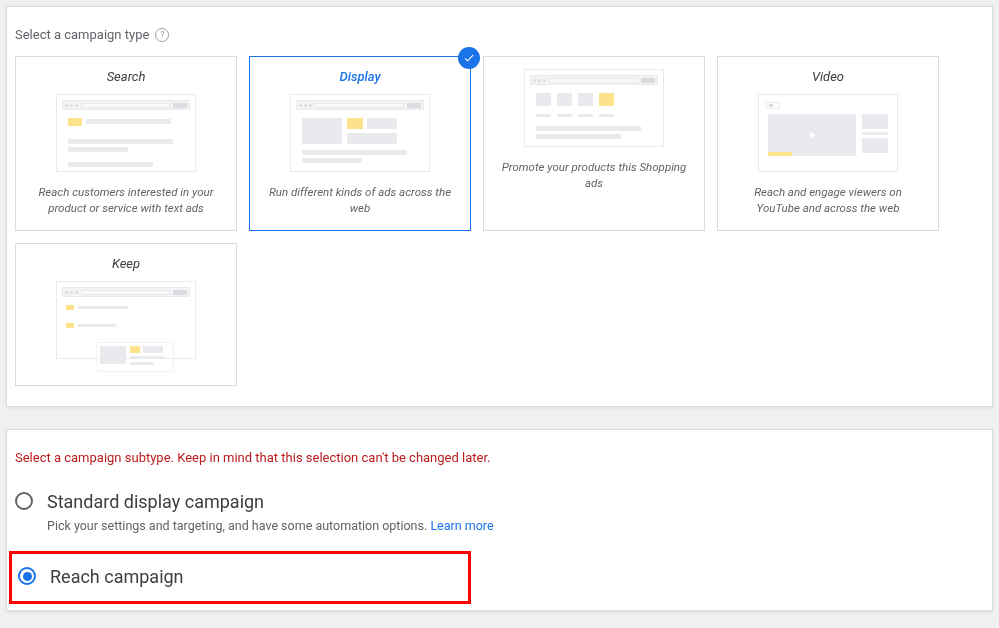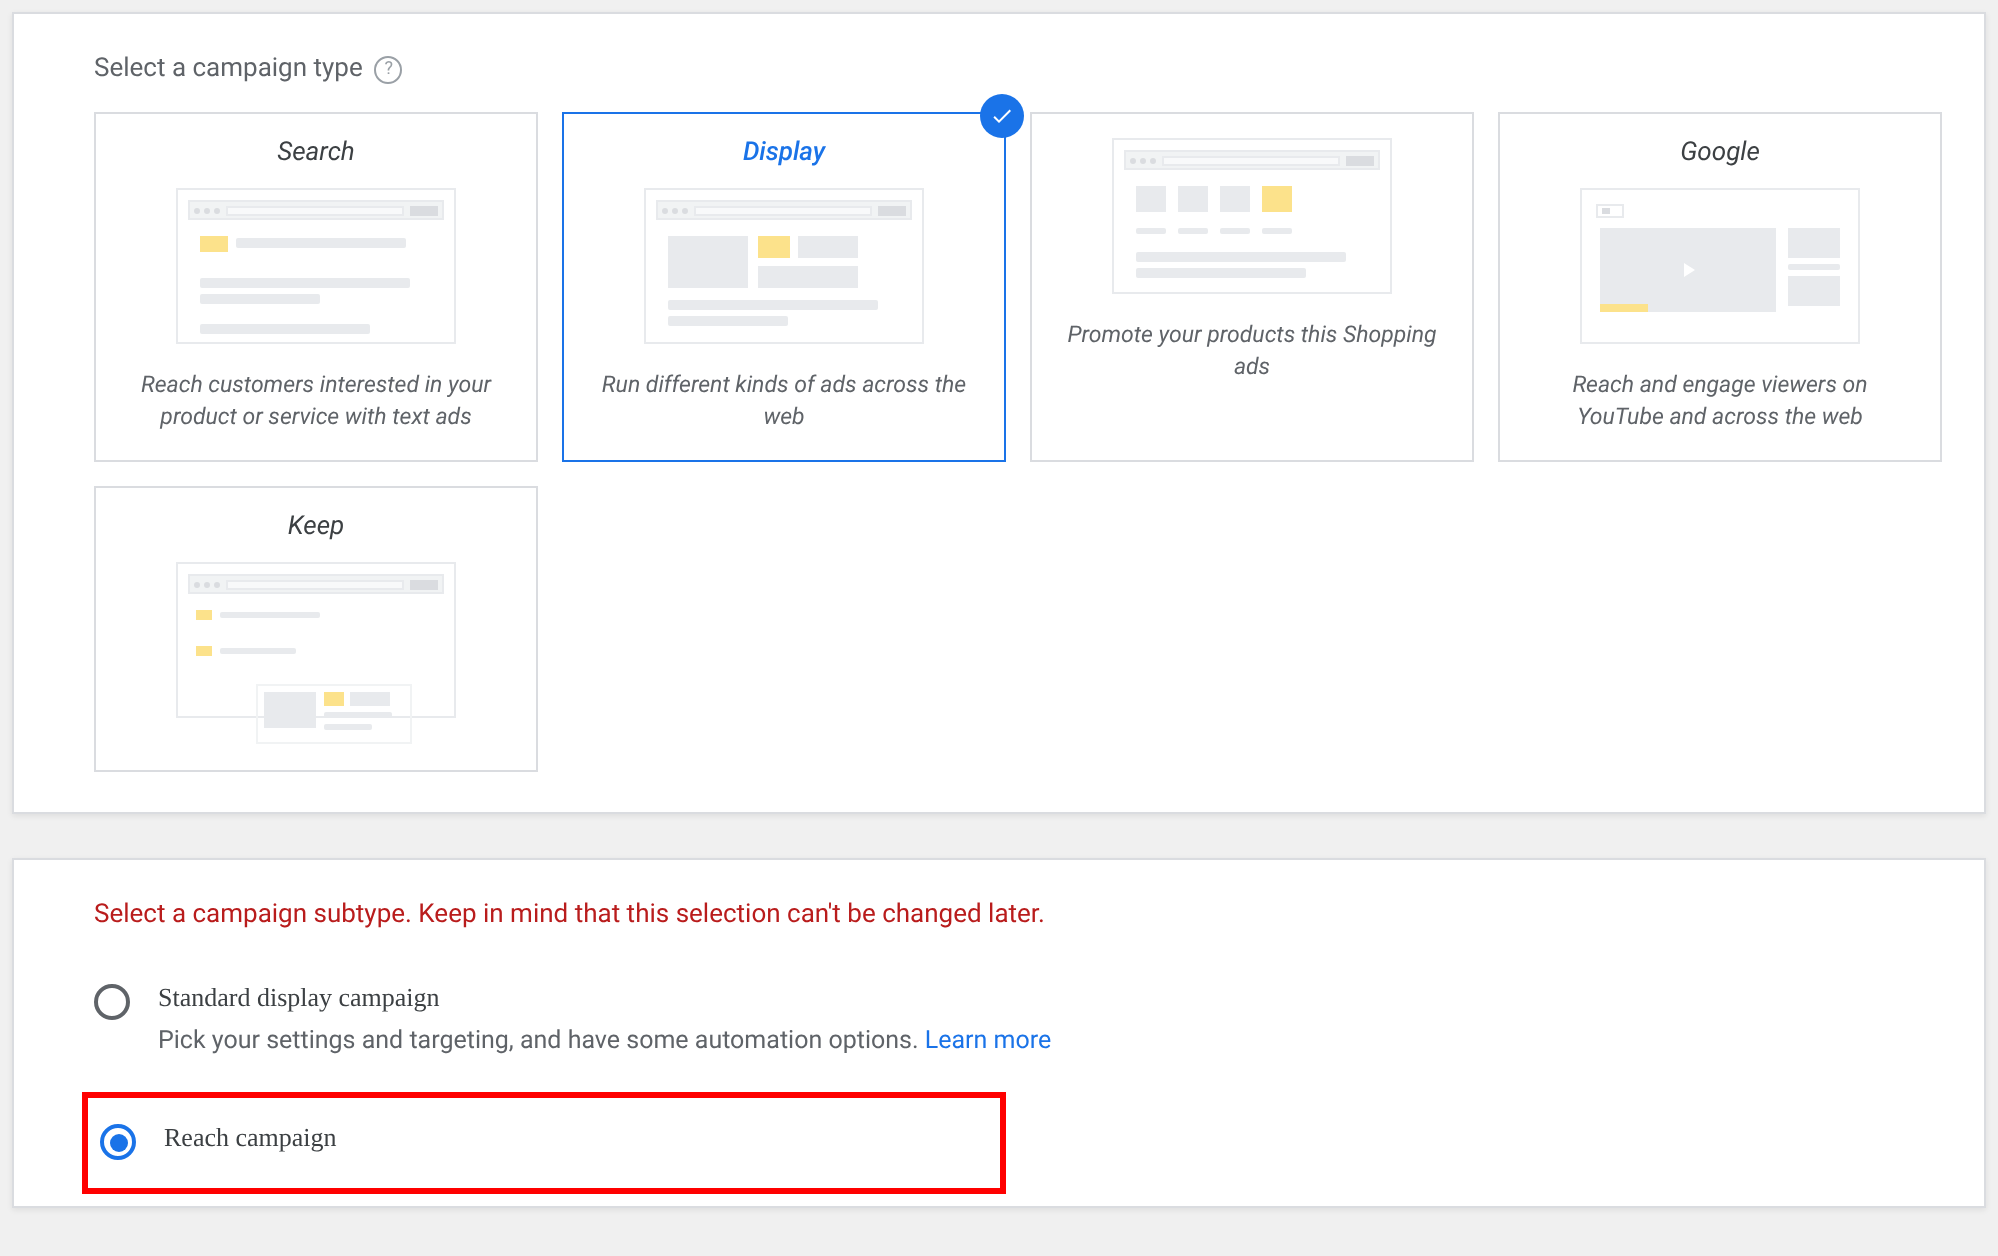--- a/index.html
+++ b/index.html
@@ -7,21 +7,21 @@
       font-family: Roboto, Arial, sans-serif;
       background: #f0f0f0;
       padding: 6px;
       font-size: 13px;
       color: #3c4043;
     }
     .panel {
       background: #fff;
       border: 1px solid #dadce0;
       box-shadow: 0 1px 3px rgba(0,0,0,0.08);
-      padding: 20px 40px;
+      padding: 20px 8px;
       margin-bottom: 22px;
     }
     .section-title {
       color: #5f6368;
       font-size: 13px;
       display: flex;
       align-items: center;
       gap: 6px;
       margin-bottom: 14px;
     }
@@ -130,21 +130,21 @@
       border-radius: 50%;
       flex-shrink: 0;
       margin-top: 1px;
       cursor: pointer;
       display:flex; align-items:center; justify-content:center;
     }
     .radio-outer.selected { border-color:#1a73e8; }
     .radio-inner {
       width: 9px; height: 9px; background:#1a73e8; border-radius:50%;
     }
-    .radio-label { font-size: 13px; color: #3c4043; font-family: Liberation Serif, serif; }
+    .radio-label { font-size: 18px; color: #3c4043; }
     .radio-desc { font-size: 12.5px; color: #5f6368; margin-top: 6px; }
     .learn-link { color: #1a73e8; cursor: pointer; }
     .highlight-box {
       border: 3px solid #ff0000;
       padding: 8px 6px 10px 6px;
       margin-left: -6px;
       width: 462px;
     }
     .highlight-box .radio-row { padding-bottom: 4px; }
   </style>
@@ -242,21 +242,21 @@
             <div class="g-line" style="width:15px;height:3px;"></div>
           </div>
           <div class="g-line long"></div>
           <div class="g-line med"></div>
         </div>
       </div>
       <div class="card-desc">Promote your products this Shopping ads</div>
     </div>
 
     <div class="type-card">
-      <div class="card-title">Google</div>
+      <div class="card-title">Video</div>
       <div class="thumb-frame">
         <div style="height:10px;display:flex;align-items:center;padding:0 2px;margin-bottom:4px;">
           <div style="width:14px;height:7px;border:1px solid #e8eaed;position:relative;">
             <div style="position:absolute;left:2px;top:1px;width:4px;height:3px;background:#dadce0;"></div>
           </div>
         </div>
         <div class="row" style="gap:6px;padding:0 4px;">
           <div style="flex:1;position:relative;">
             <div class="g-box" style="width:100%;height:42px;display:flex;align-items:center;justify-content:center;">
               <svg width="12" height="12" viewBox="0 0 24 24">

